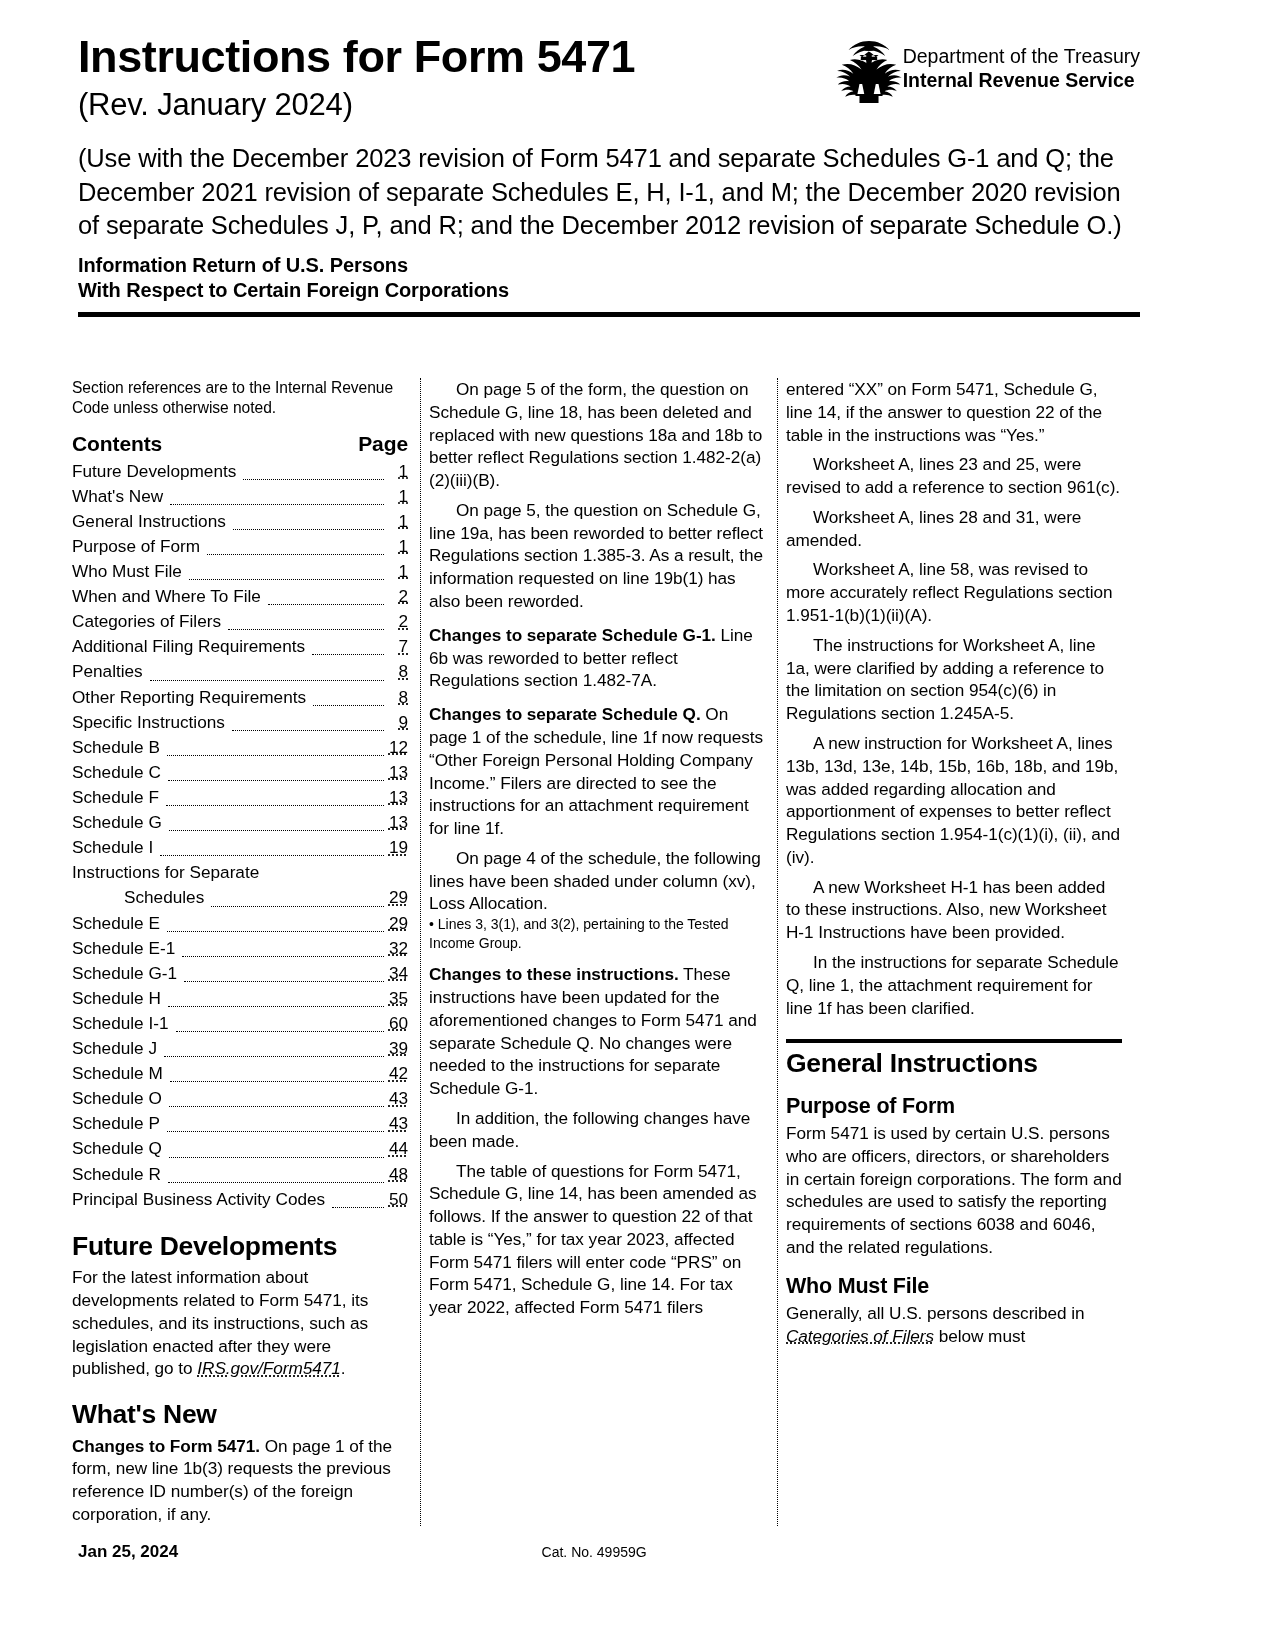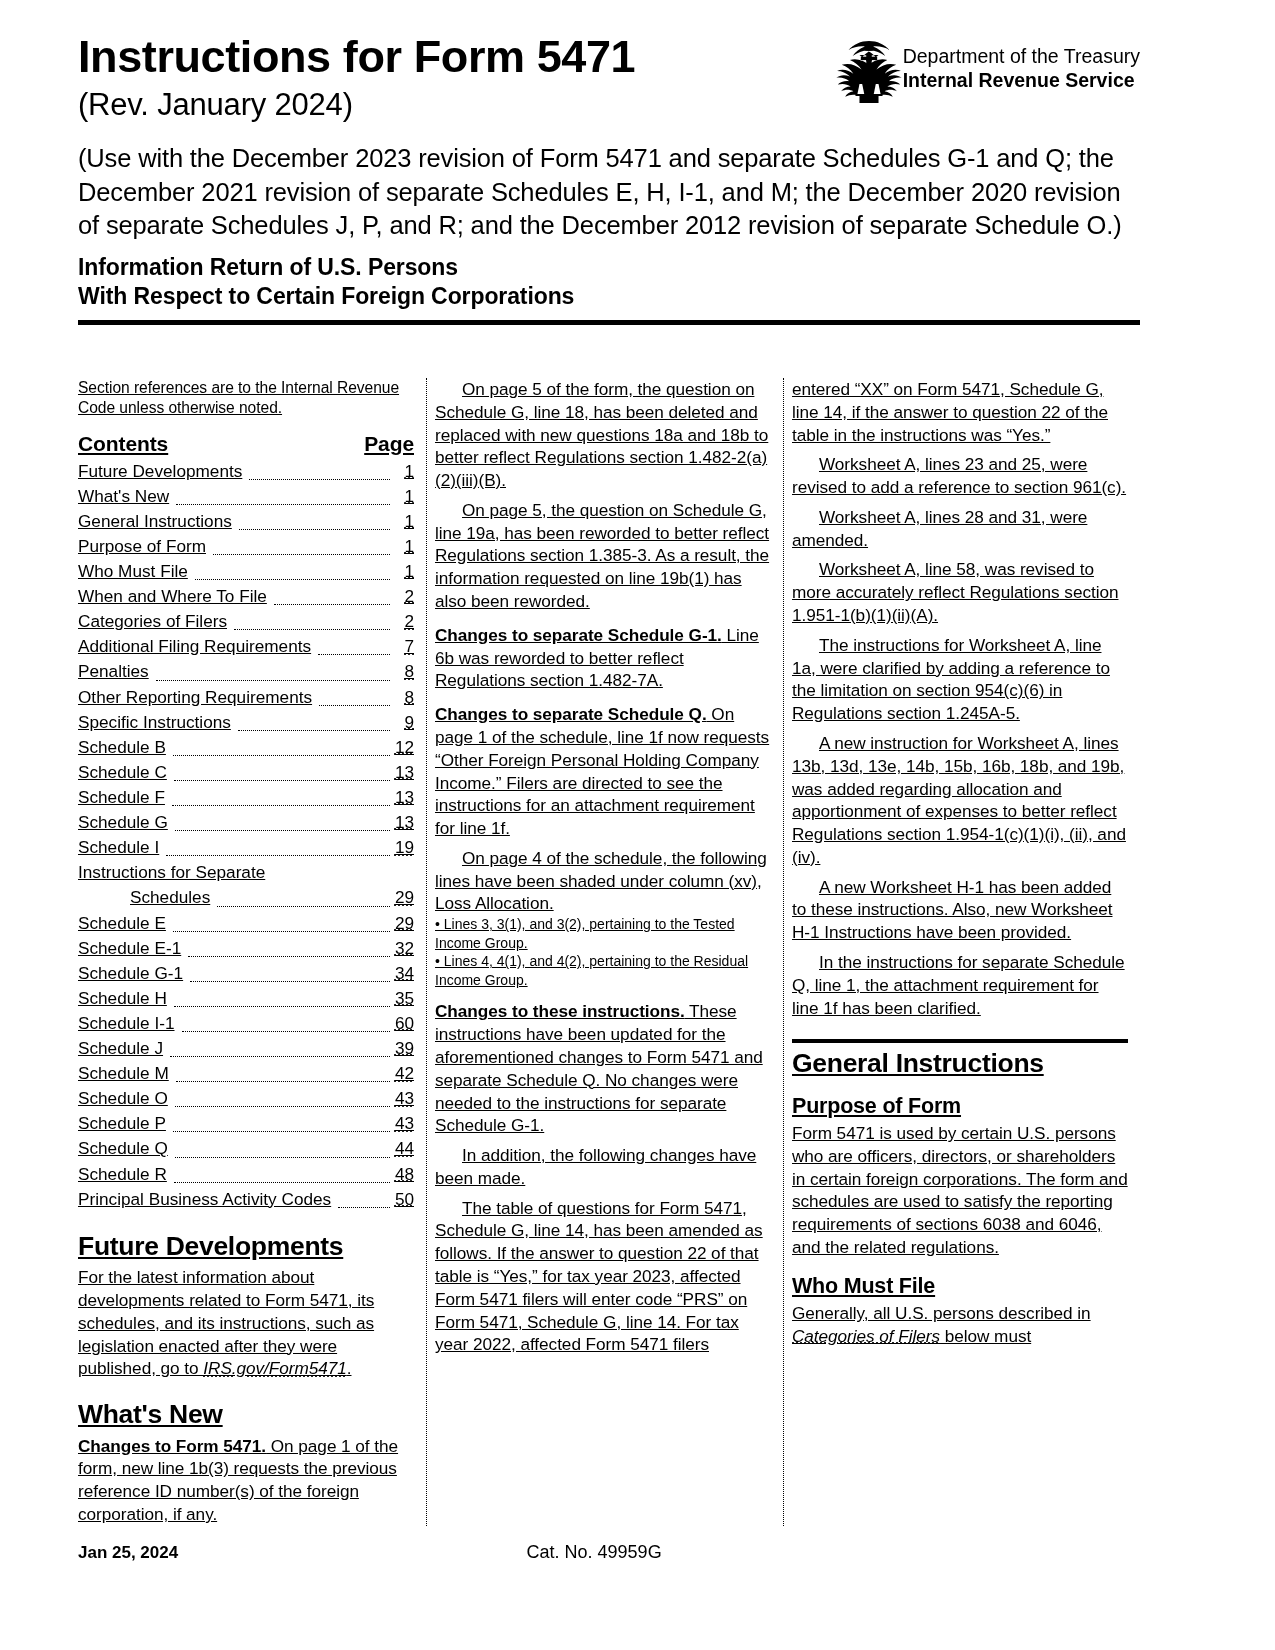--- a/index.html
+++ b/index.html
@@ -64,40 +64,39 @@
     line-height: 1.22;
     white-space: nowrap;
   }
   .use-with {
     font-size: 25.5px;
     line-height: 1.33;
     margin-top: 17px;
     letter-spacing: -0.15px;
   }
   .subtitle {
-    font-size: 23px;
+    font-size: 20px;
     font-weight: bold;
     line-height: 1.25;
     margin-top: 10px;
     letter-spacing: -0.1px;
   }
   .rule-thick {
     border-top: 5px solid #000;
     margin-top: 9px;
   }
 
   
   .columns {
     position: absolute;
-    left: 78px;
+    left: 72px;
     top: 378px;
     width: 1062px;
     display: flex;
     gap: 4px;
-    text-decoration: underline;
   }
   .col { width: 336px; }
   .col + .col { margin-left: 17px; }
   .col-2, .col-3 { position: relative; }
   .col-2::before, .col-3::before {
     content: "";
     position: absolute;
     left: -9px;
     top: 0;
     bottom: 0;
@@ -194,21 +193,21 @@
     width: 1062px;
     display: flex;
     align-items: baseline;
     font-size: 17px;
   }
   .footer-date { font-weight: bold; flex: 0 0 auto; }
   .footer-cat {
     flex: 1 1 auto;
     text-align: center;
     padding-right: 130px;
-    font-size: 18px;
+    font-size: 14px;
   }
 </style>
 </head>
 <body>
 
 <div class="page">
 
   <div class="header">
     <div class="title-row">
       <div class="title-block">
@@ -423,21 +422,20 @@
 
       <div class="gap"></div>
       <p class="body"><span class="run-head">Changes to separate Schedule G-1.</span><span> Line 6b was reworded to better reflect Regulations section 1.482-7A.</span></p>
 
       <div class="gap"></div>
       <p class="body"><span class="run-head">Changes to separate Schedule Q.</span><span> On page 1 of the schedule, line 1f now requests “Other Foreign Personal Holding Company Income.” Filers are directed to see the instructions for an attachment requirement for line 1f.</span></p>
 
       <div class="gap-sm"></div>
       <p class="body indent">On page 4 of the schedule, the following lines have been shaded under column (xv), Loss Allocation.</p>
       <p class="bullet-line">• Lines 3, 3(1), and 3(2), pertaining to the Tested Income Group.</p>
-      <p class="bullet-line">• Lines 4, 4(1), and 4(2), pertaining to the Residual Income Group.</p>
 
       <div class="gap"></div>
       <p class="body"><span class="run-head">Changes to these instructions.</span><span> These instructions have been updated for the aforementioned changes to Form 5471 and separate Schedule Q. No changes were needed to the instructions for separate Schedule G-1.</span></p>
 
       <div class="gap-sm"></div>
       <p class="body indent">In addition, the following changes have been made.</p>
       <div class="gap-sm"></div>
       <p class="body indent">The table of questions for Form 5471, Schedule G, line 14, has been amended as follows. If the answer to question 22 of that table is “Yes,” for tax year 2023, affected Form 5471 filers will enter code “PRS” on Form 5471, Schedule G, line 14. For tax year 2022, affected Form 5471 filers</p>
     </div>
 

